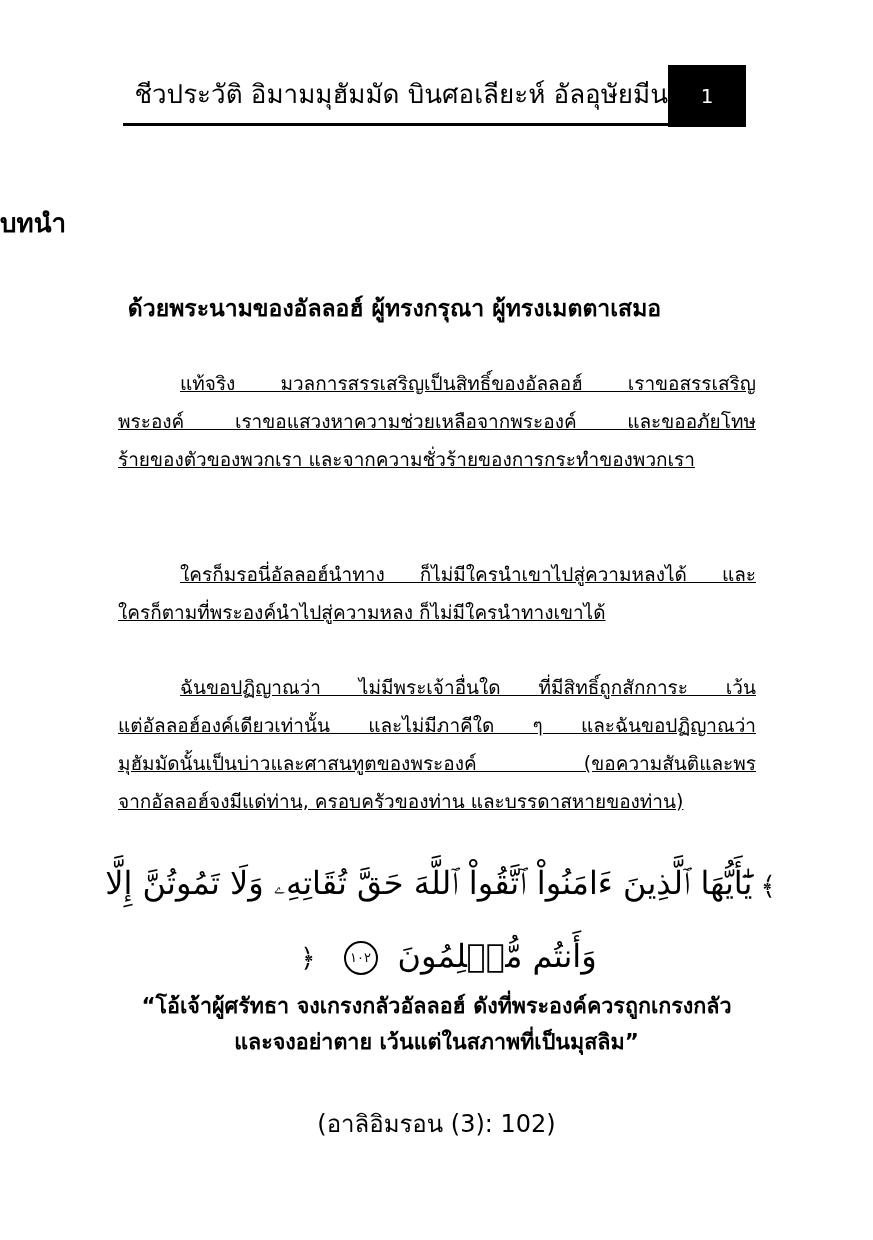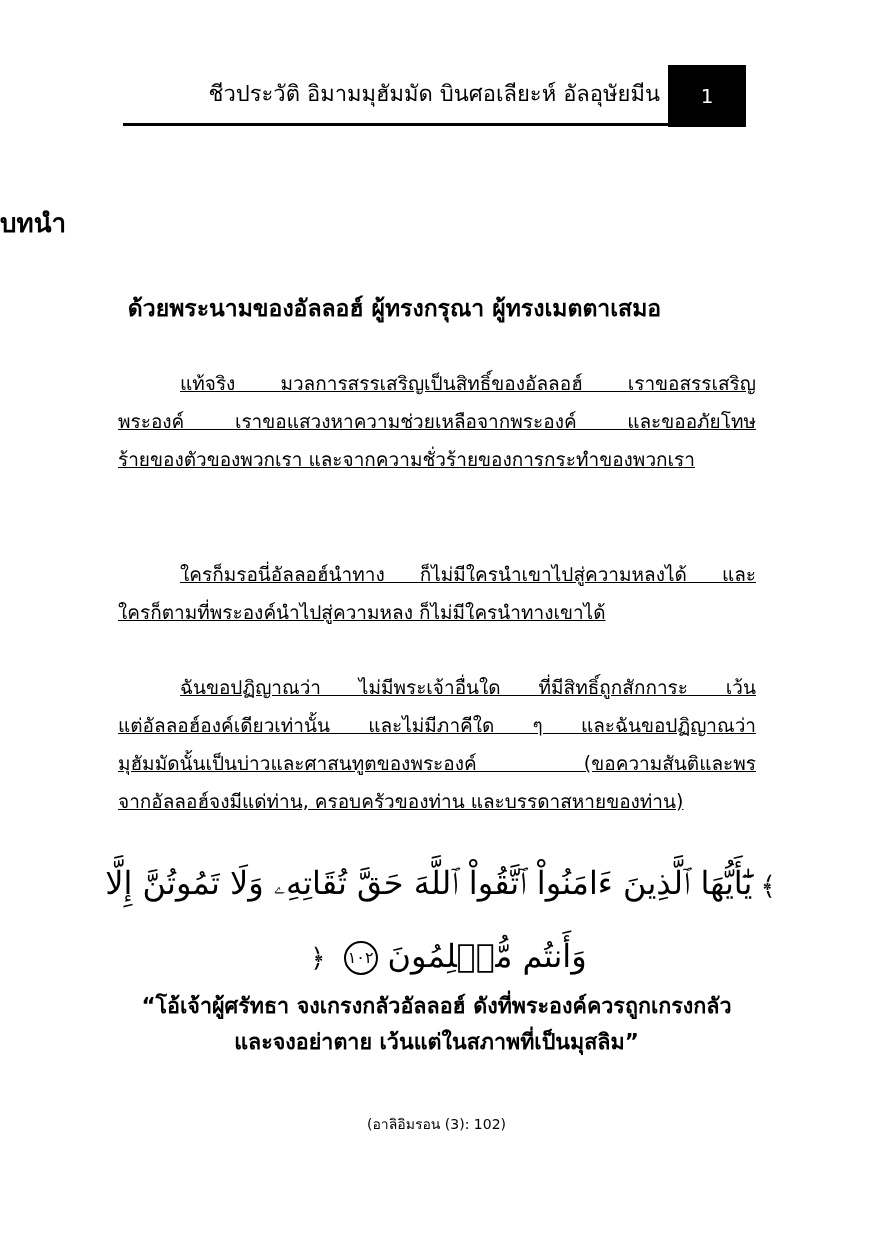--- a/index.html
+++ b/index.html
@@ -17,23 +17,23 @@
     }
     .running-header {
       position: absolute;
       left: 123px;
       top: 65px;
       width: 623px;
       height: 62px;
     }
     .running-title {
       position: absolute;
-      right: 86px;
+      right: 78px;
       top: 14px;
-      font-size: 22px;
+      font-size: 26px;
       line-height: 30px;
       white-space: nowrap;
       font-weight: normal;
     }
     .header-rule {
       position: absolute;
       left: 0;
       top: 58px;
       width: 545px;
       height: 3px;
@@ -119,24 +119,24 @@
       vertical-align: middle;
       margin: 0 8px;
       font-family: "DejaVu Sans", sans-serif;
     }
     .ayah-num {
       display: inline-block;
       width: 30px;
       height: 30px;
       border: 2px double #000;
       border-radius: 50%;
-      font-size: 16px;
+      font-size: 13px;
       line-height: 30px;
       vertical-align: middle;
-      margin: 0 10px;
+      margin: 0 20px;
       font-family: "DejaVu Sans", sans-serif;
     }
     .translation {
       position: absolute;
       left: 0;
       width: 873px;
       top: 988px;
       text-align: center;
       font-size: 21.5px;
       font-weight: bold;
@@ -145,21 +145,21 @@
     .translation .tline {
       display: block;
       white-space: nowrap;
     }
     .citation {
       position: absolute;
       left: 0;
       width: 873px;
       top: 1108px;
       text-align: center;
-      font-size: 14px;
+      font-size: 24px;
       line-height: 32px;
     }
   </style>
 </head>
 <body>
 
 <div class="running-header">
   <div class="running-title">ชีวประวัติ อิมามมุฮัมมัด บินศอเลียะห์ อัลอุษัยมีน</div>
   <div class="header-rule"></div>
   <div class="page-number-box">

